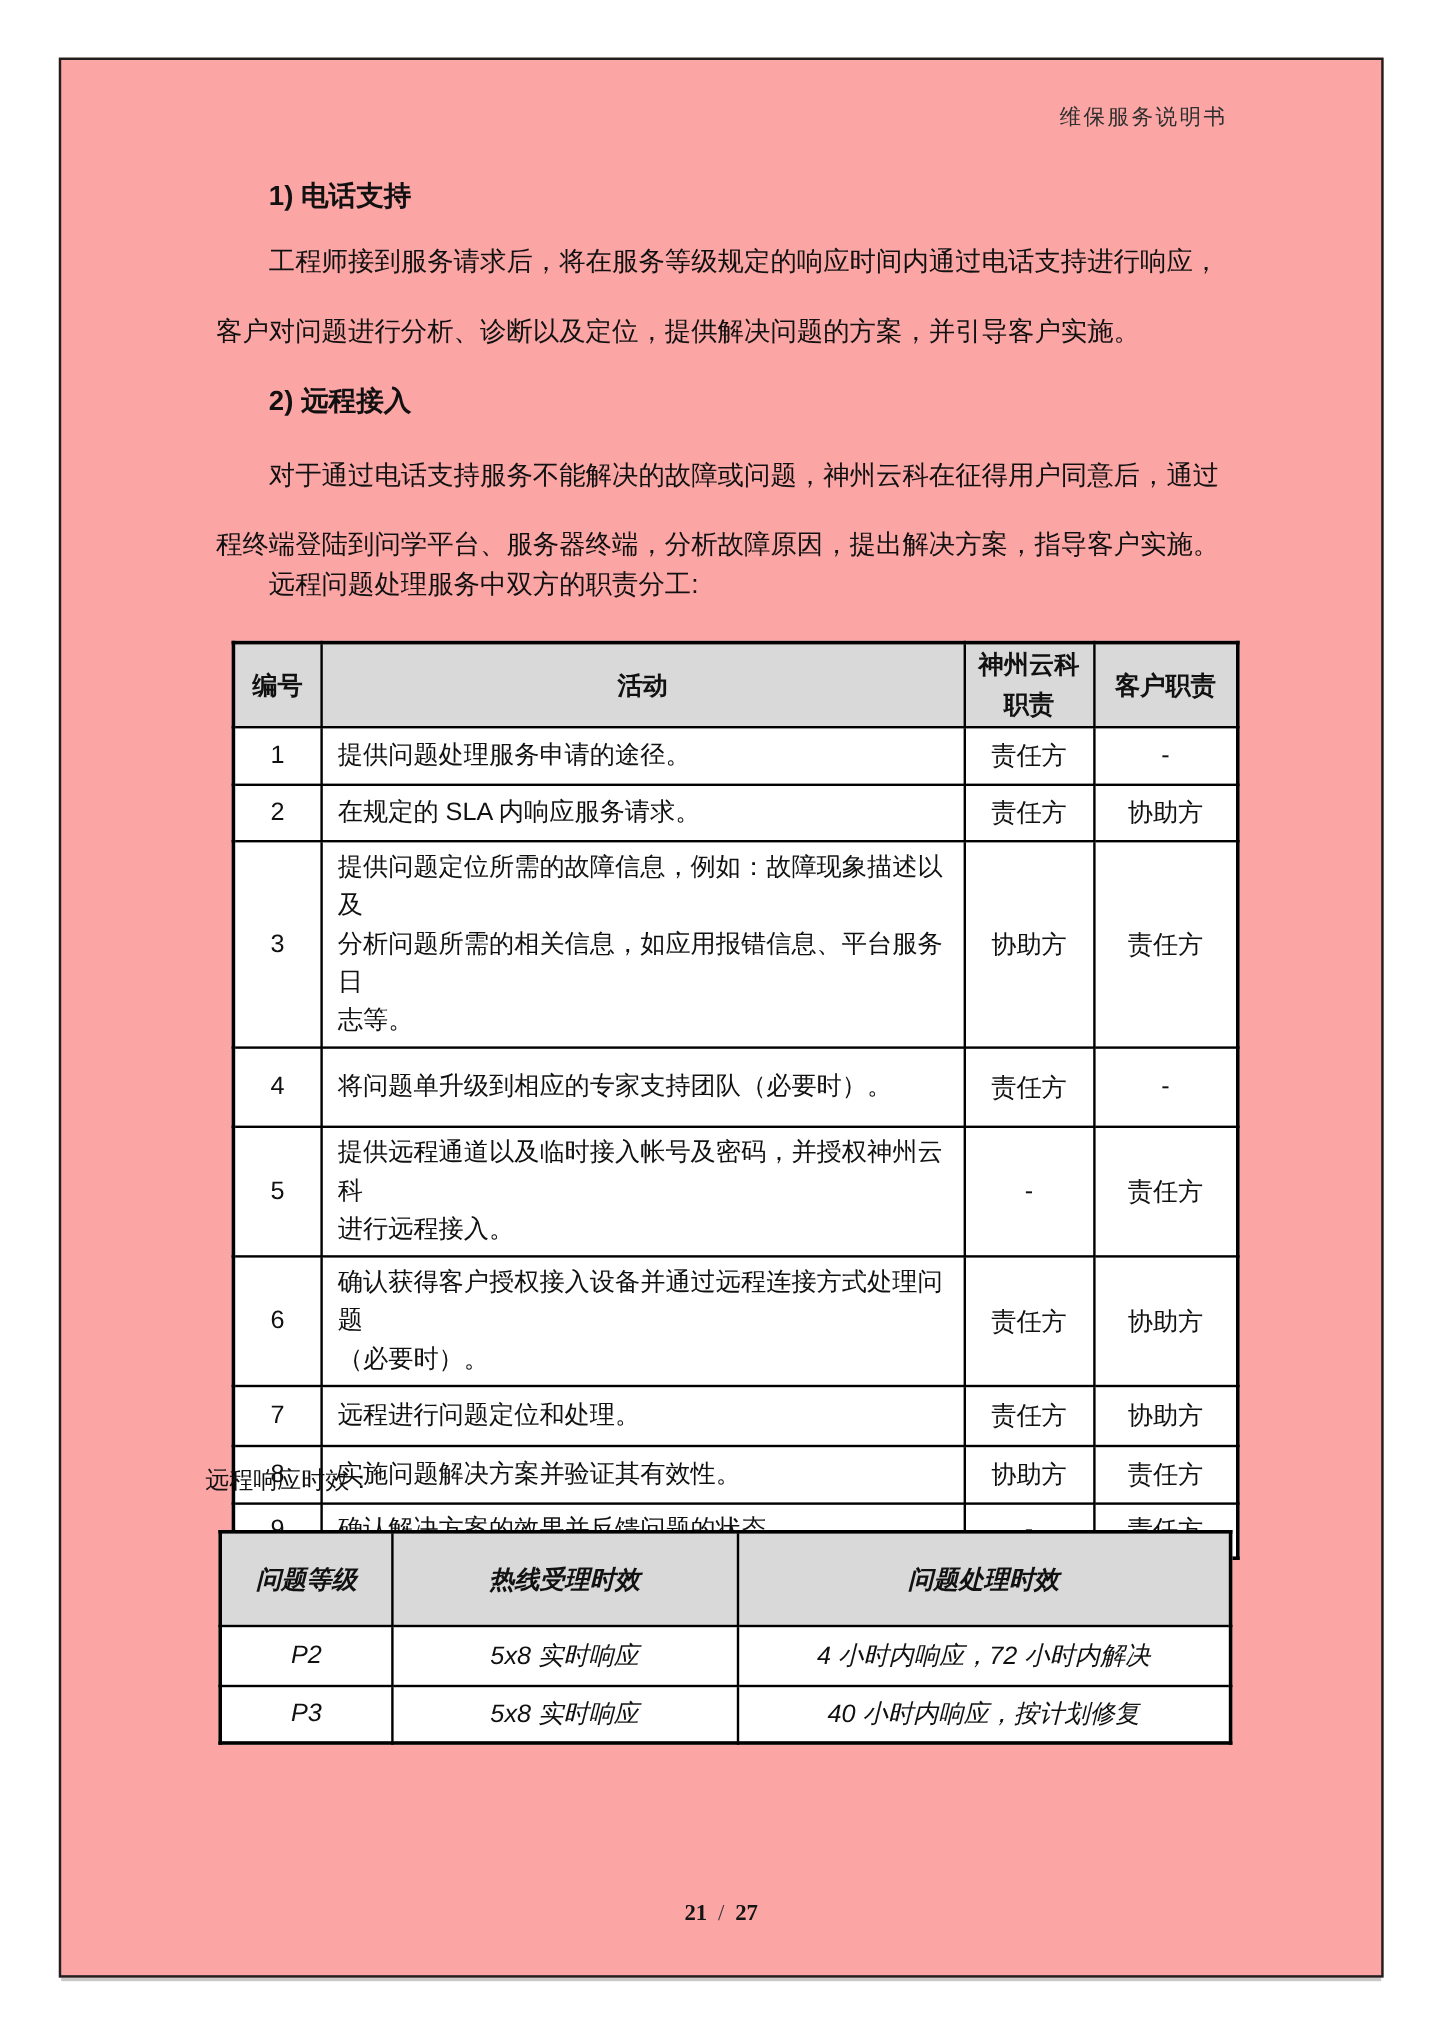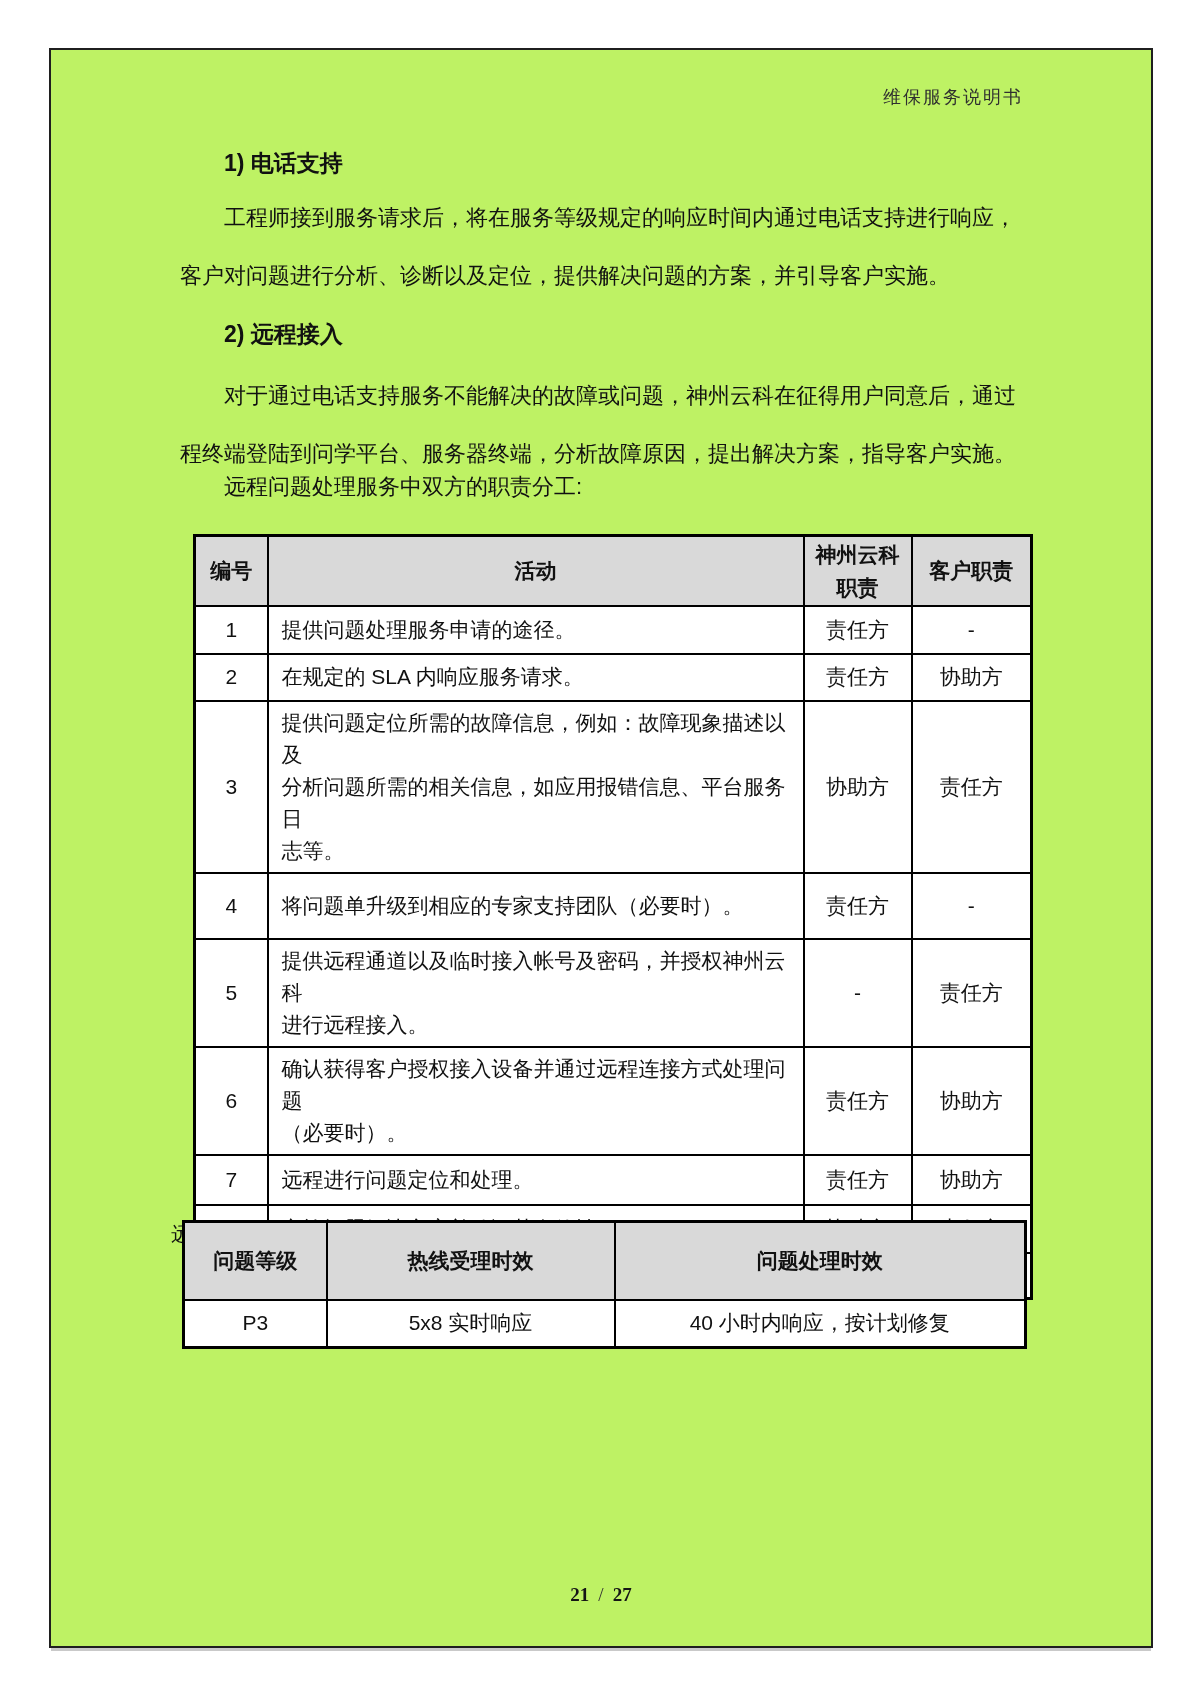--- a/index.html
+++ b/index.html
@@ -3,21 +3,21 @@
 <meta charset="utf-8">
 <style>
   html,body{margin:0;padding:0;}
   body{
     width:1200px;height:1698px;position:relative;
     background:#ffffff;color:#111;
     font-family:"Liberation Sans","DejaVu Sans",sans-serif;
   }
   .page{
     position:absolute;left:49px;top:48px;width:1100px;height:1596px;
-    background:#bef264;border:2px solid #1f1f1f;
+    background:#fca5a5;border:2px solid #1f1f1f;
     box-shadow:0 5px 0 -2px #c9c9c9;
   }
   .doc-header{
     position:absolute;top:35px;right:128px;
     font-family:"Liberation Serif","DejaVu Serif",serif;
     font-size:18px;letter-spacing:2px;color:#2f2f2f;white-space:nowrap;
   }
   .sec-heading{
     position:absolute;left:173px;height:32px;line-height:32px;
     font-size:23px;font-weight:bold;white-space:nowrap;
@@ -46,21 +46,21 @@
   #table1 .c-vendor{width:108px;}
   #table1 .c-cust{width:120px;}
   #table1 td.act{
     text-align:left;padding:5px 8px 5px 13px;line-height:32px;white-space:pre-line;
   }
   .th-stack{white-space:pre-line;line-height:33px;}
   .t2-label{
     position:absolute;left:120px;top:1168px;height:32px;line-height:32px;
     font-size:20px;white-space:nowrap;
   }
-  #table2{left:131px;top:1170px;width:842px;}
+  #table2{left:131px;top:1225px;width:842px;font-style:italic;}
   #table2 .c-level{width:143px;}
   #table2 .c-hotline{width:288px;}
   #table2 .c-handle{width:411px;}
   .page-footer{
     position:absolute;bottom:40px;left:0;width:100%;text-align:center;
     font-family:"Liberation Serif","DejaVu Serif",serif;font-size:19px;color:#151515;
   }
   .page-footer .num{font-weight:bold;}
   .page-footer .sep{font-weight:normal;margin:0 9px;color:#333;}
 </style>
@@ -170,20 +170,25 @@
       <col class="c-level">
         <col class="c-hotline">
         <col class="c-handle">
     </colgroup>
     <tbody>
         <tr style="height:78px">
       <th class="ctr">问题等级</th>
       <th class="ctr">热线受理时效</th>
       <th class="ctr">问题处理时效</th>
     </tr>
+    <tr style="height:50px">
+      <td class="ctr">P2</td>
+      <td class="ctr">5x8 实时响应</td>
+      <td class="ctr">4 小时内响应，72 小时内解决</td>
+    </tr>
     <tr style="height:48px">
       <td class="ctr">P3</td>
       <td class="ctr">5x8 实时响应</td>
       <td class="ctr">40 小时内响应，按计划修复</td>
     </tr>
   </tbody>
     </table>
 
   <div class="page-footer">
     <span class="num">21</span><span class="sep">/</span><span class="num">27</span>

